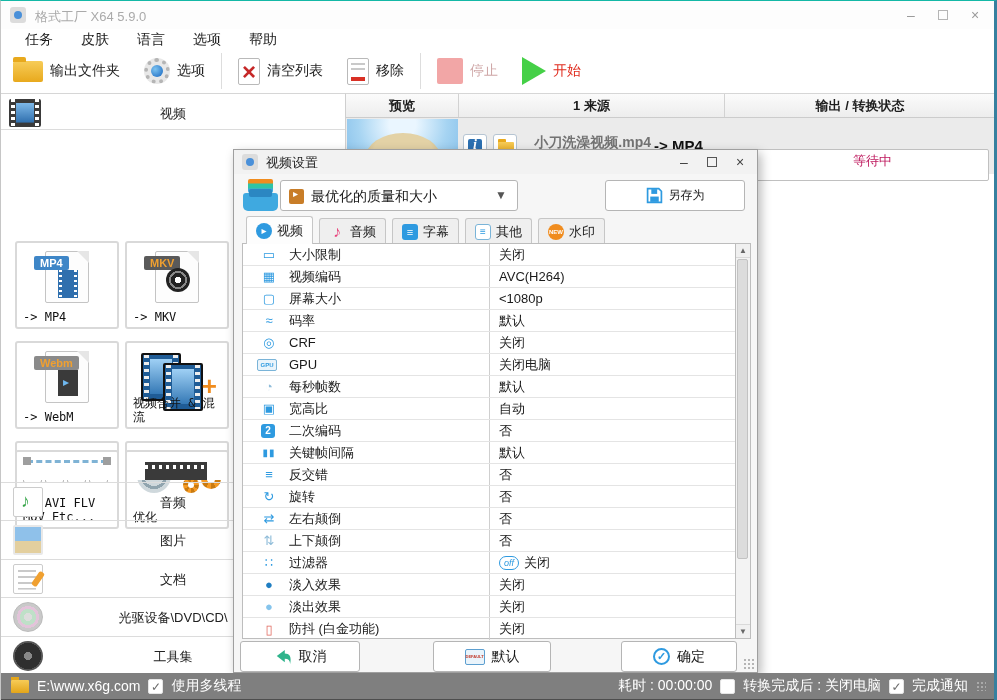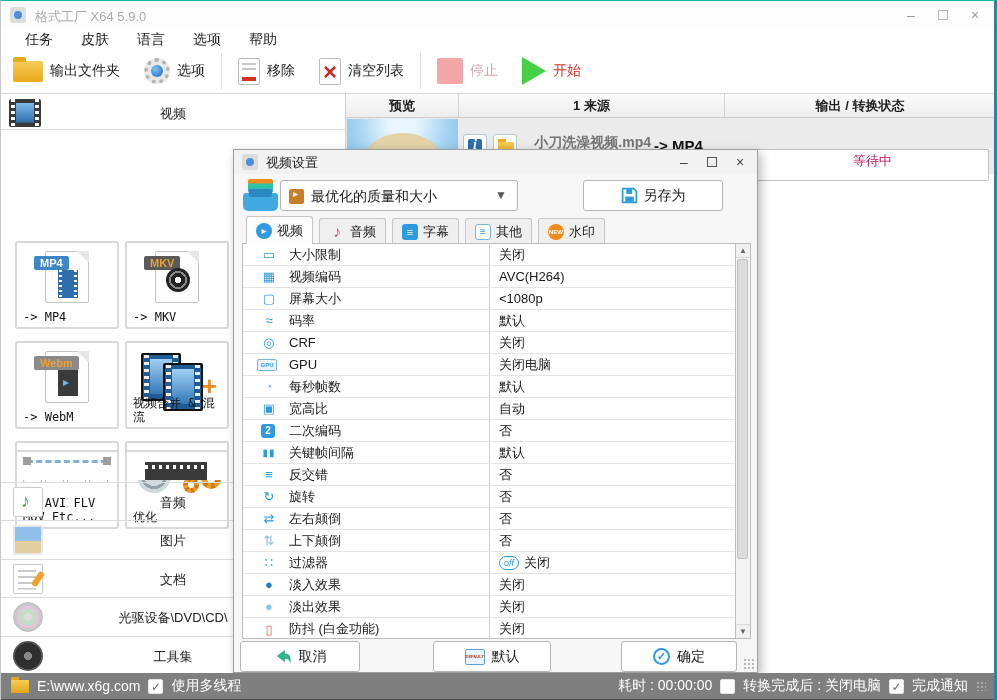--- a/index.html
+++ b/index.html
@@ -161,22 +161,22 @@
   .dd { position:absolute; left:46px; top:30px; width:238px; height:31px; background:#fff; border:1px solid #b5b5b5; border-radius:3px; }
   .dd-film { position:absolute; left:8px; top:8px; width:15px; height:15px; background:#c87d28; border-radius:2px; }
   .dd-film::after { content:"▸"; position:absolute; left:4px; top:-1px; color:#fff; font-size:10px; }
   .dd-text { position:absolute; left:30px; top:7px; font-size:14px; color:#1a1a1a; }
   .dd-caret { position:absolute; right:10px; top:7px; color:#555; font-size:12px; }
   .tray { position:absolute; left:9px; top:27px; width:35px; height:34px; }
   .tray .papers { position:absolute; left:5px; top:2px; width:25px; height:14px;
         background:linear-gradient(#f08c1e 0 4px, #2ec4a5 5px 9px, #3fa9e0 10px 14px); border-radius:2px; }
   .tray .bin { position:absolute; left:0; bottom:0; width:35px; height:18px; background:#3fa9e0; border-radius:3px 3px 5px 5px; }
   .tray .bin::after { content:""; position:absolute; left:6px; top:-4px; right:6px; height:8px; background:#2b87c2; border-radius:2px; }
-  .save-btn { position:absolute; left:349px; top:30px; width:140px; height:31px; background:#fff; border:1px solid #b5b5b5;
-        border-radius:3px; display:flex; align-items:center; justify-content:center; gap:6px; font-size:14px; color:#1a1a1a; }
+  .save-btn { position:absolute; left:371px; top:30px; width:140px; height:31px; background:#fff; border:1px solid #b5b5b5;
+        border-radius:3px; display:flex; align-items:center; justify-content:center; gap:6px; font-size:12px; color:#1a1a1a; }
   .tabs { position:absolute; left:12px; top:68px; display:flex; gap:6px; }
   .tab { position:relative; height:26px; padding:0 9px; background:#efefef; border:1px solid #c6c6c6; border-bottom:none;
          border-radius:3px 3px 0 0; display:flex; align-items:center; gap:5px; font-size:13px; color:#222; }
   .tab.active { background:#fdfdfd; height:28px; margin-top:-2px; z-index:2; }
   .ti { display:inline-flex; width:16px; height:16px; border-radius:50%; align-items:center; justify-content:center; font-size:10px; }
   .ti-play { background:#2e9ae0; color:#fff; }
   .ti-music { color:#e8447c; font-size:16px; }
   .ti-sub { border-radius:3px; background:#2e9ae0; color:#fff; font-size:11px; }
   .ti-sliders { border-radius:3px; border:1px solid #7ab4d8; color:#2e9ae0; font-size:10px; background:#fff; }
   .ti-new { background:#f08c1e; color:#fff; font-size:6px; font-weight:bold; }
@@ -237,26 +237,26 @@
     <div class="tbtn">
       <span class="ico-folder"></span>
       <span>输出文件夹</span>
     </div>
     <div class="tbtn">
       <span class="ico-gear"></span>
       <span>选项</span>
     </div>
     <span class="tsep"></span>
     <div class="tbtn">
+      <span class="ico-doc red-x"></span>
+      <span>清空列表</span>
+    </div>
+    <div class="tbtn">
       <span class="ico-doc red-bar"></span>
       <span>移除</span>
-    </div>
-    <div class="tbtn">
-      <span class="ico-doc red-x"></span>
-      <span>清空列表</span>
     </div>
     <span class="tsep"></span>
     <div class="tbtn">
       <span class="ico-stop"></span>
       <span class="lbl-stop">停止</span>
     </div>
     <div class="tbtn">
       <span class="ico-start"></span>
       <span class="lbl-start">开始</span>
     </div>

